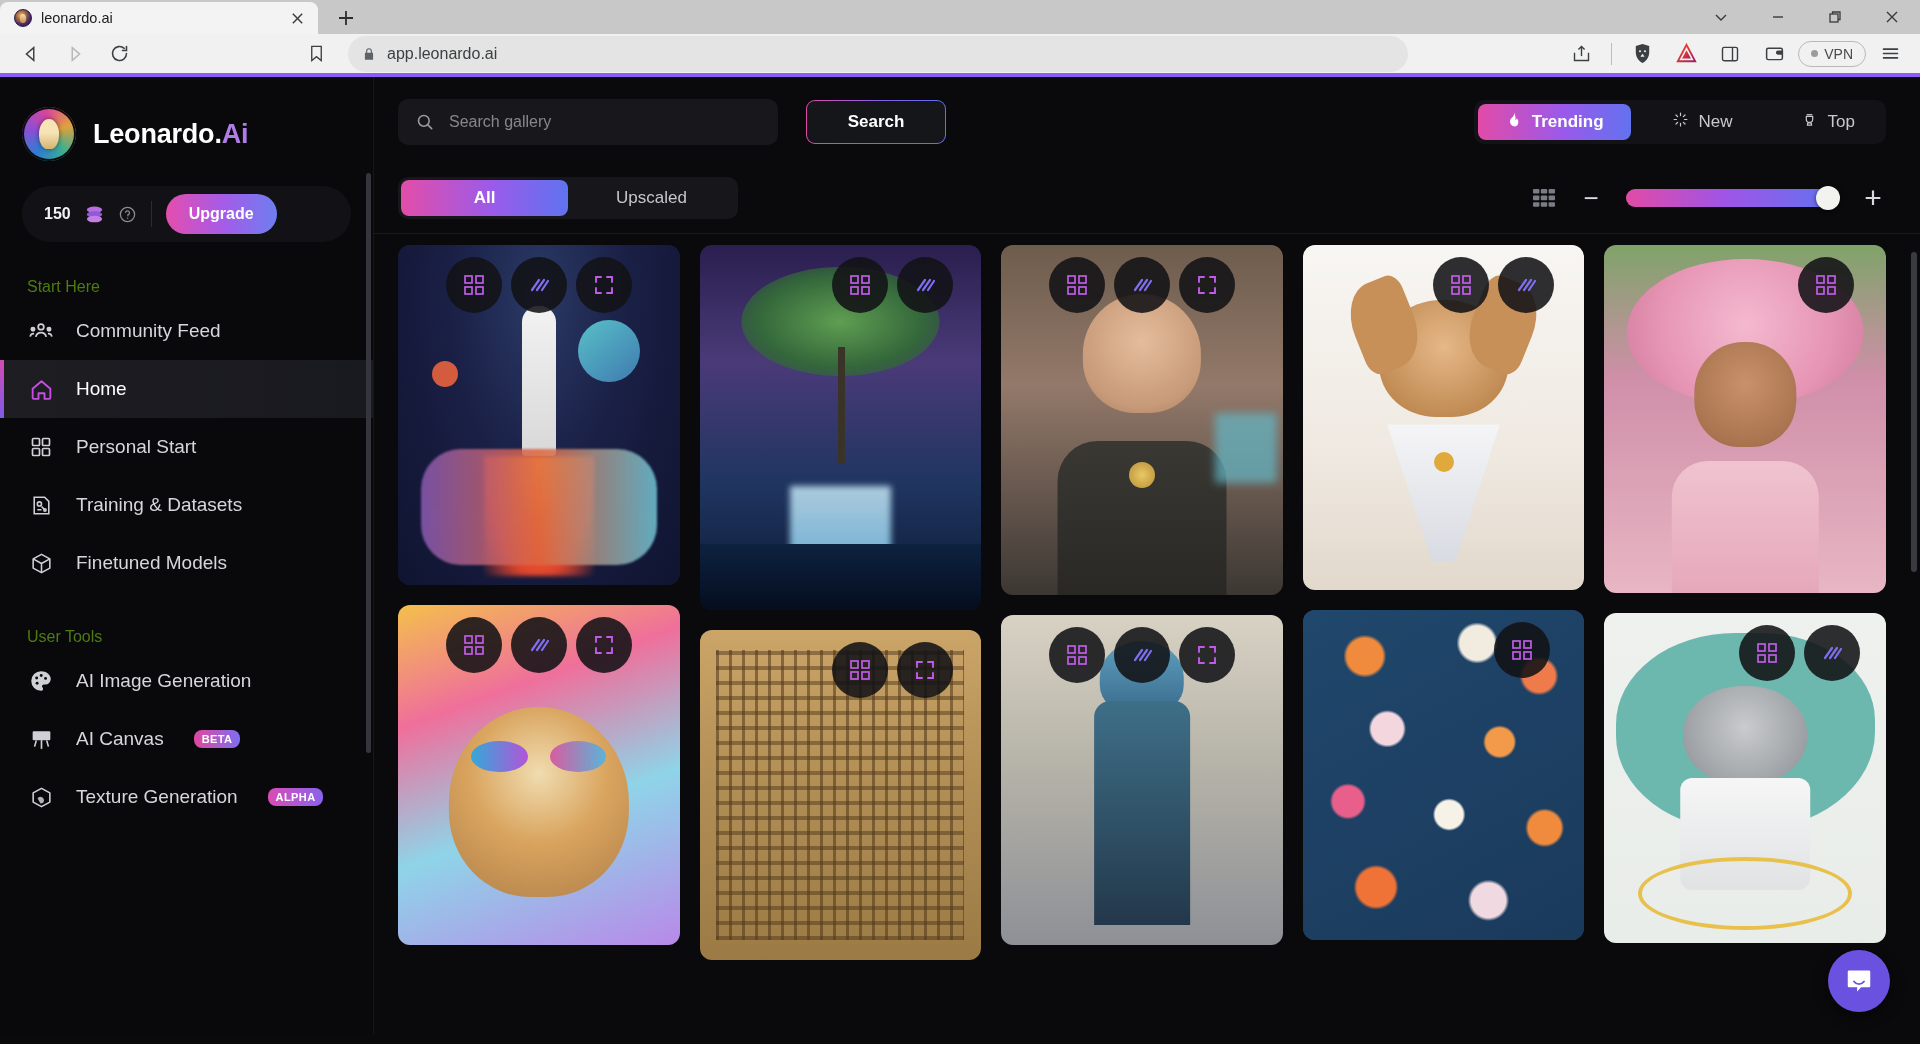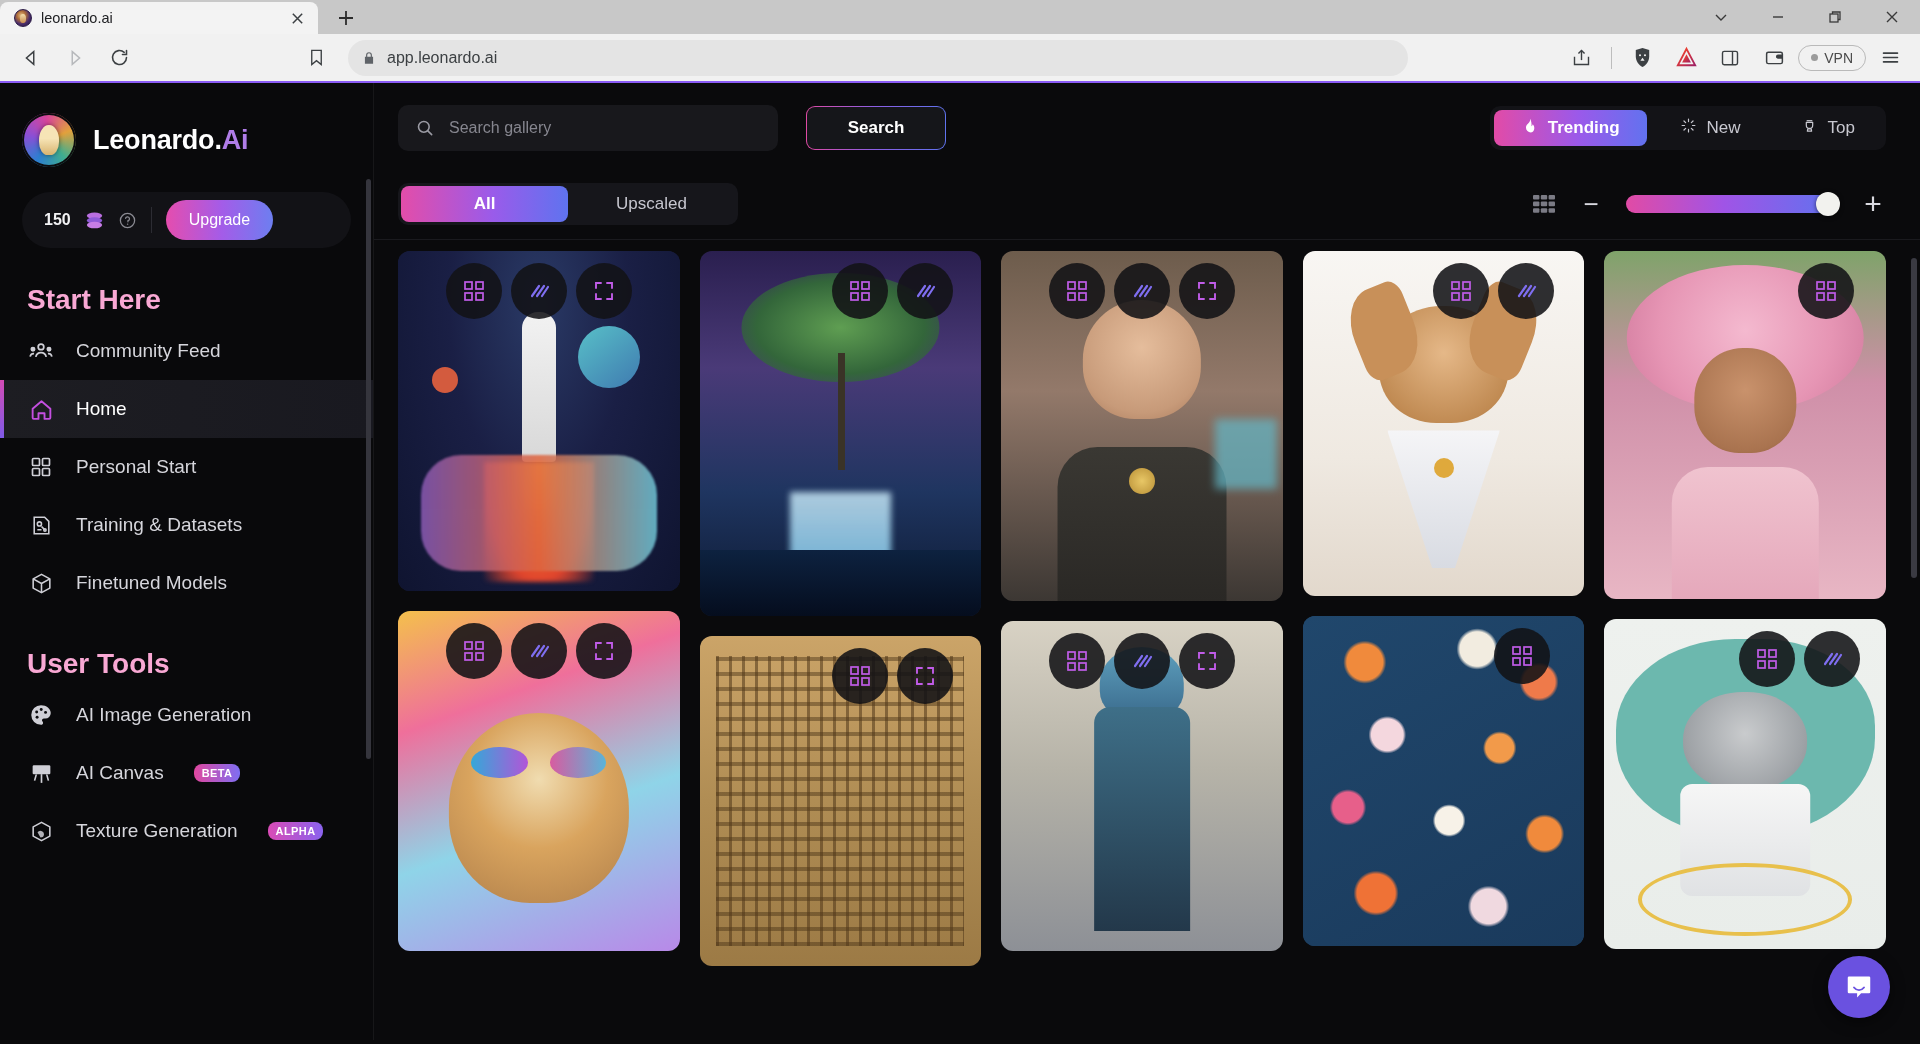--- a/index.html
+++ b/index.html
@@ -49,23 +49,23 @@
     position: absolute; right: 0; top: 0; height: 34px;
     display: flex; align-items: center;
   }
   .winbtn {
     width: 57px; height: 34px;
     display: flex; align-items: center; justify-content: center;
     color: #3a3a3a;
   }
 
   .browser-toolbar {
-    height: 49px; background: #f1f1f1;
+    height: 43px; background: #f1f1f1;
     display: flex; align-items: center; padding: 16px 10px;
-    gap: 2px; border-bottom: 2px solid #8b5cf6;
+    gap: 2px; border-bottom: 4px solid #8b5cf6;
   }
   .navbtn {
     width: 42px; height: 42px; border-radius: 50%;
     display: flex; align-items: center; justify-content: center;
     color: #3c4043; flex: none;
   }
   .navbtn.disabled { color: #b6b8bb; }
   .bookmark-ico { width: 44px; height: 42px; display:flex;align-items:center;justify-content:center;color:#3c4043; margin-left:152px;}
   .omnibox {
     flex: 1; height: 36px; background: #e4e4e4; border-radius: 18px;
@@ -120,25 +120,25 @@
     background: #121216; border-radius: 28px;
     display: flex; align-items: center; padding: 0 8px 0 22px; gap: 12px;
   }
   .credits-num { font-size:16px;font-weight:700;color:#f2f2f4;}
   .coin-ico { display:flex;align-items:center;}
   .help-ico { color:#8b8b93; display:flex;align-items:center;}
   .credits-div { width:1px;height:26px;background:#2c2c33;margin:0 2px;}
   .upgrade-btn {
     height: 40px; padding: 0 23px; border-radius: 20px;
     background: linear-gradient(90deg,#e54dae 0%,#a45ce8 52%,#6d7ef0 100%);
-    color:#fff;font-size:16px;font-weight:400;
+    color:#fff;font-size:16px;font-weight:700;
     display:flex;align-items:center;justify-content:center;
   }
 
-  .sb-section { font-size:28px;font-weight:700;color:#f9a8d4; padding: 36px 0 6px 27px;}
+  .sb-section { font-size:16px;font-weight:400;color:#4d7c0f; padding: 36px 0 6px 27px;}
   .sb-item {
     height: 58px; display:flex;align-items:center;gap:21px;
     padding-left: 27px; color:#d6d6dc; font-size:19px;
     position: relative;
   }
   .sb-item.active {
     background: linear-gradient(90deg,#1d1d22 0%, #191920 100%);
     color:#ffffff;
   }
   .sb-item.active::before{
@@ -179,21 +179,21 @@
     margin-left: 28px; width: 140px;height:44px;border-radius:9px;
     background:#171a1f;
     border:1.5px solid transparent;
     background-image: linear-gradient(#15161a,#15161a), linear-gradient(90deg,#e04aa4,#8a5fe6,#5f73ee);
     background-origin: border-box; background-clip: padding-box, border-box;
     color:#ffffff;font-size:17px;font-weight:700;
     display:flex;align-items:center;justify-content:center;
   }
   .sort-toggle {
     margin-left:auto; height:44px;background:#131317;border-radius:10px;
-    display:flex;align-items:flex-start;padding:4px; gap:6px;
+    display:flex;align-items:flex-start;padding:4px; gap:14px;
   }
   .sort-opt {
     height:36px;padding:0 27px;border-radius:8px;
     display:flex;align-items:center;gap:10px;
     font-size:17px;color:#c8c8d0;
   }
   .sort-opt.active {
     background: linear-gradient(90deg,#e24ba7 0%,#9b59ea 55%,#6272ef 100%);
     color:#fff;font-weight:700;
   }

